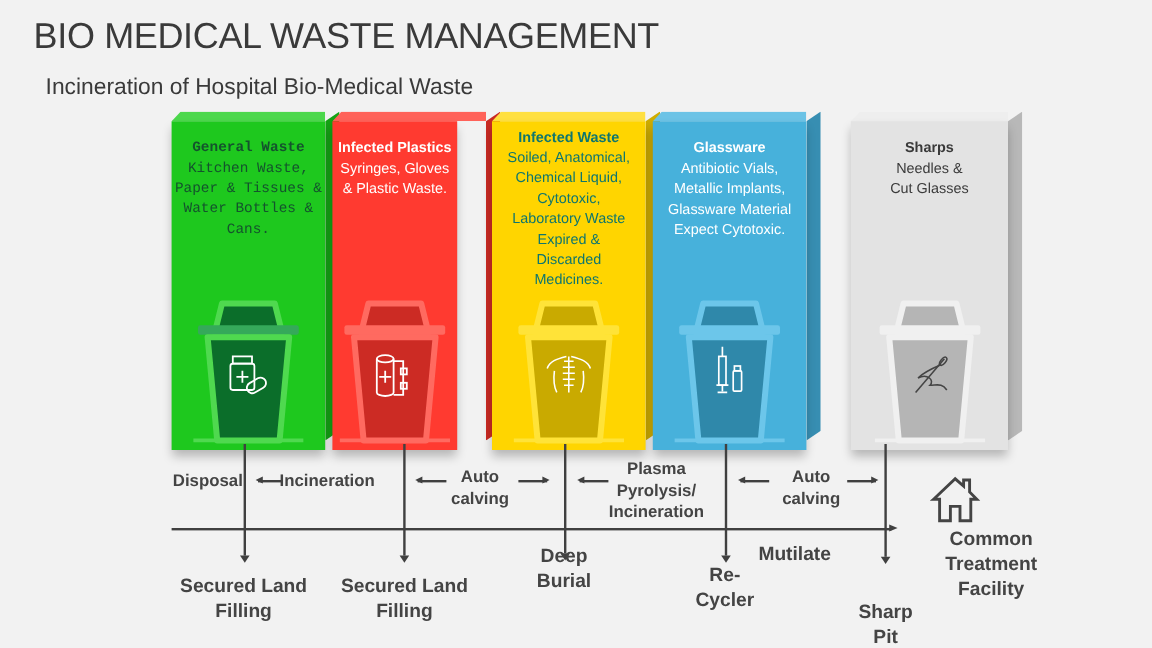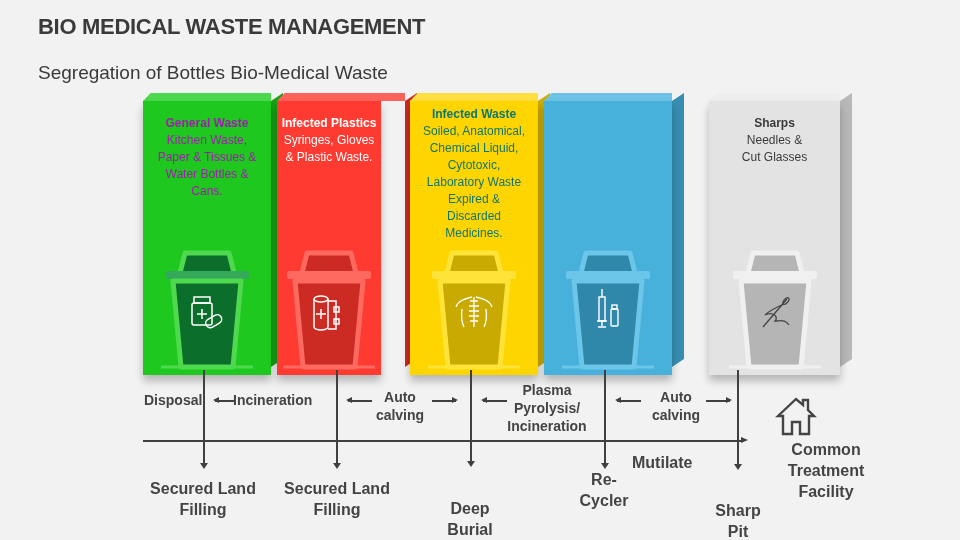--- a/index.html
+++ b/index.html
@@ -1,18 +1,18 @@
 <!DOCTYPE html>
 <html><head>
 <meta charset="utf-8">
 <style>
   * { box-sizing: border-box; margin: 0; padding: 0; }
   html, body { width: 960px; height: 540px; overflow: hidden; }
   body { background: #f2f2f2; font-family: "Liberation Sans", "DejaVu Sans", sans-serif; color: #3f3f3f; position: relative; }
-  .title { position: absolute; left: 38px; top: 14px; font-size: 22px; font-weight: bold; color: #3a3a3a; letter-spacing: -0.3px; }
+  .title { position: absolute; left: 28px; top: 14px; font-size: 30px; font-weight: normal; color: #3a3a3a; letter-spacing: -0.3px; }
   .subtitle { position: absolute; left: 38px; top: 62px; font-size: 19px; color: #3a3a3a; }
 
   .box { position: absolute; top: 101px; height: 274px; }
   .box .front { position: absolute; left: 0; top: 0; right: 0; bottom: 0; box-shadow: 0 6px 8px rgba(0,0,0,0.25); }
   .box .top { position: absolute; left: 0; top: -8px; height: 8px; }
   .box .side { position: absolute; top: -8px; width: 12px; bottom: 8px; }
   .box .txt { position: absolute; left: 2px; right: 2px; top: 14px; text-align: center; font-size: 12px; line-height: 17px; }
   .box .txt .h { font-weight: bold; display: block; }
   .box .bin { position: absolute; left: 50%; transform: translateX(-50%); top: 148px; width: 92px; height: 122px; }
 
@@ -22,27 +22,27 @@
   .lbl { position: absolute; font-size: 14px; font-weight: bold; color: #444; text-align: center; line-height: 18px; }
   .lbl-big { position: absolute; font-size: 16px; font-weight: bold; color: #444; text-align: center; line-height: 21px; }
   .harrow { position: absolute; height: 1.5px; background: #404040; }
   .harrow.left::before { content: ""; position: absolute; left: -2px; top: -3px; border-top: 3.5px solid transparent; border-bottom: 3.5px solid transparent; border-right: 6px solid #404040; }
   .harrow.right::after { content: ""; position: absolute; right: -2px; top: -3px; border-top: 3.5px solid transparent; border-bottom: 3.5px solid transparent; border-left: 6px solid #404040; }
 </style>
 </head>
 <body>
 
 <div class="title">BIO MEDICAL WASTE MANAGEMENT</div>
-<div class="subtitle">Segregation of Bottles Bio-Medical Waste</div>
+<div class="subtitle">Incineration of Hospital Bio-Medical Waste</div>
 
 <div class="box" style="left:143px; width:128px;">
   <div class="top" style="width:128px; background:#4cd84c; clip-path:polygon(0 100%,6% 0,100% 0,100% 100%);"></div>
   <div class="side" style="left:128px; background:#15a315; clip-path:polygon(0 8px,100% 0,100% calc(100% - 8px),0 100%);"></div>
   <div class="front" style="background:#1ec81e;"></div>
-  <div class="txt" style="color:#a21caf;">
+  <div class="txt" style="color:#14532d;font-family:Liberation Mono, monospace;">
     <span class="h">General Waste</span>
     <span>Kitchen Waste,</span><br>
     <span>Paper &amp; Tissues &amp;</span><br>
     <span>Water Bottles &amp;</span><br>
     <span>Cans.</span>
   </div>
   <svg class="bin" viewBox="0 0 92 122">
     <path d="M24 4 H68 L74 28 H18 Z" fill="#0b6e2a" stroke="#4fd94f" stroke-width="5" stroke-linejoin="round"></path>
     <rect x="4" y="22" width="84" height="8" rx="2" fill="#35a95a"></rect>
     <path d="M12 32 H80 L72 118 H20 Z" fill="#0b6e2a" stroke="#4fd94f" stroke-width="5" stroke-linejoin="round"></path>
@@ -106,20 +106,27 @@
       <path d="M44 48 C36 50 30 52 28 58 M48 48 C56 50 62 52 64 58"></path>
       <path d="M34 60 C33 68 34 74 36 78 M58 60 C59 68 58 74 56 78"></path>
     </g>
   </svg>
 </div>
 
 <div class="box" style="left:544px; width:128px;">
   <div class="top" style="width:128px; background:#6cc3e6; clip-path:polygon(0 100%,6% 0,100% 0,100% 100%);"></div>
   <div class="side" style="left:128px; background:#378eb2; clip-path:polygon(0 8px,100% 0,100% calc(100% - 8px),0 100%);"></div>
   <div class="front" style="background:#47b1db;"></div>
+  <div class="txt" style="color:#fff;">
+    <span class="h">Glassware</span>
+    <span>Antibiotic Vials,</span><br>
+    <span>Metallic Implants,</span><br>
+    <span>Glassware Material</span><br>
+    <span>Expect Cytotoxic.</span>
+  </div>
   <svg class="bin" viewBox="0 0 92 122">
     <path d="M24 4 H68 L74 28 H18 Z" fill="#2f88aa" stroke="#6cc6ea" stroke-width="5" stroke-linejoin="round"></path>
     <rect x="4" y="22" width="84" height="8" rx="2" fill="#6cc6ea"></rect>
     <path d="M12 32 H80 L72 118 H20 Z" fill="#2f88aa" stroke="#6cc6ea" stroke-width="5" stroke-linejoin="round"></path>
     <line x1="0" y1="118" x2="92" y2="118" stroke="#6cc6ea" stroke-width="3"></line>
     <g stroke="#fff" stroke-width="1.4" fill="none">
       <path d="M40 40 v8"></path>
       <rect x="37" y="48" width="6" height="24"></rect>
       <path d="M35 72 h10 M40 72 v5 M36 78 h8"></path>
       <rect x="49" y="60" width="7" height="17" rx="1"></rect>
@@ -192,21 +199,21 @@
 <div class="lbl-big" style="left:632px; top:452px;">Mutilate</div>
 
 <div class="lbl-big" style="left:143px; top:478px; width:120px;">
   <span>Secured Land</span><br>
   <span>Filling</span>
 </div>
 <div class="lbl-big" style="left:277px; top:478px; width:120px;">
   <span>Secured Land</span><br>
   <span>Filling</span>
 </div>
-<div class="lbl-big" style="left:430px; top:498px; width:80px;">
+<div class="lbl-big" style="left:430px; top:453px; width:80px;">
   <span>Deep</span><br>
   <span>Burial</span>
 </div>
 <div class="lbl-big" style="left:572px; top:469px; width:64px;">
   <span>Re-</span><br>
   <span>Cycler</span>
 </div>
 <div class="lbl-big" style="left:706px; top:500px; width:64px;">
   <span>Sharp</span><br>
   <span>Pit</span>

